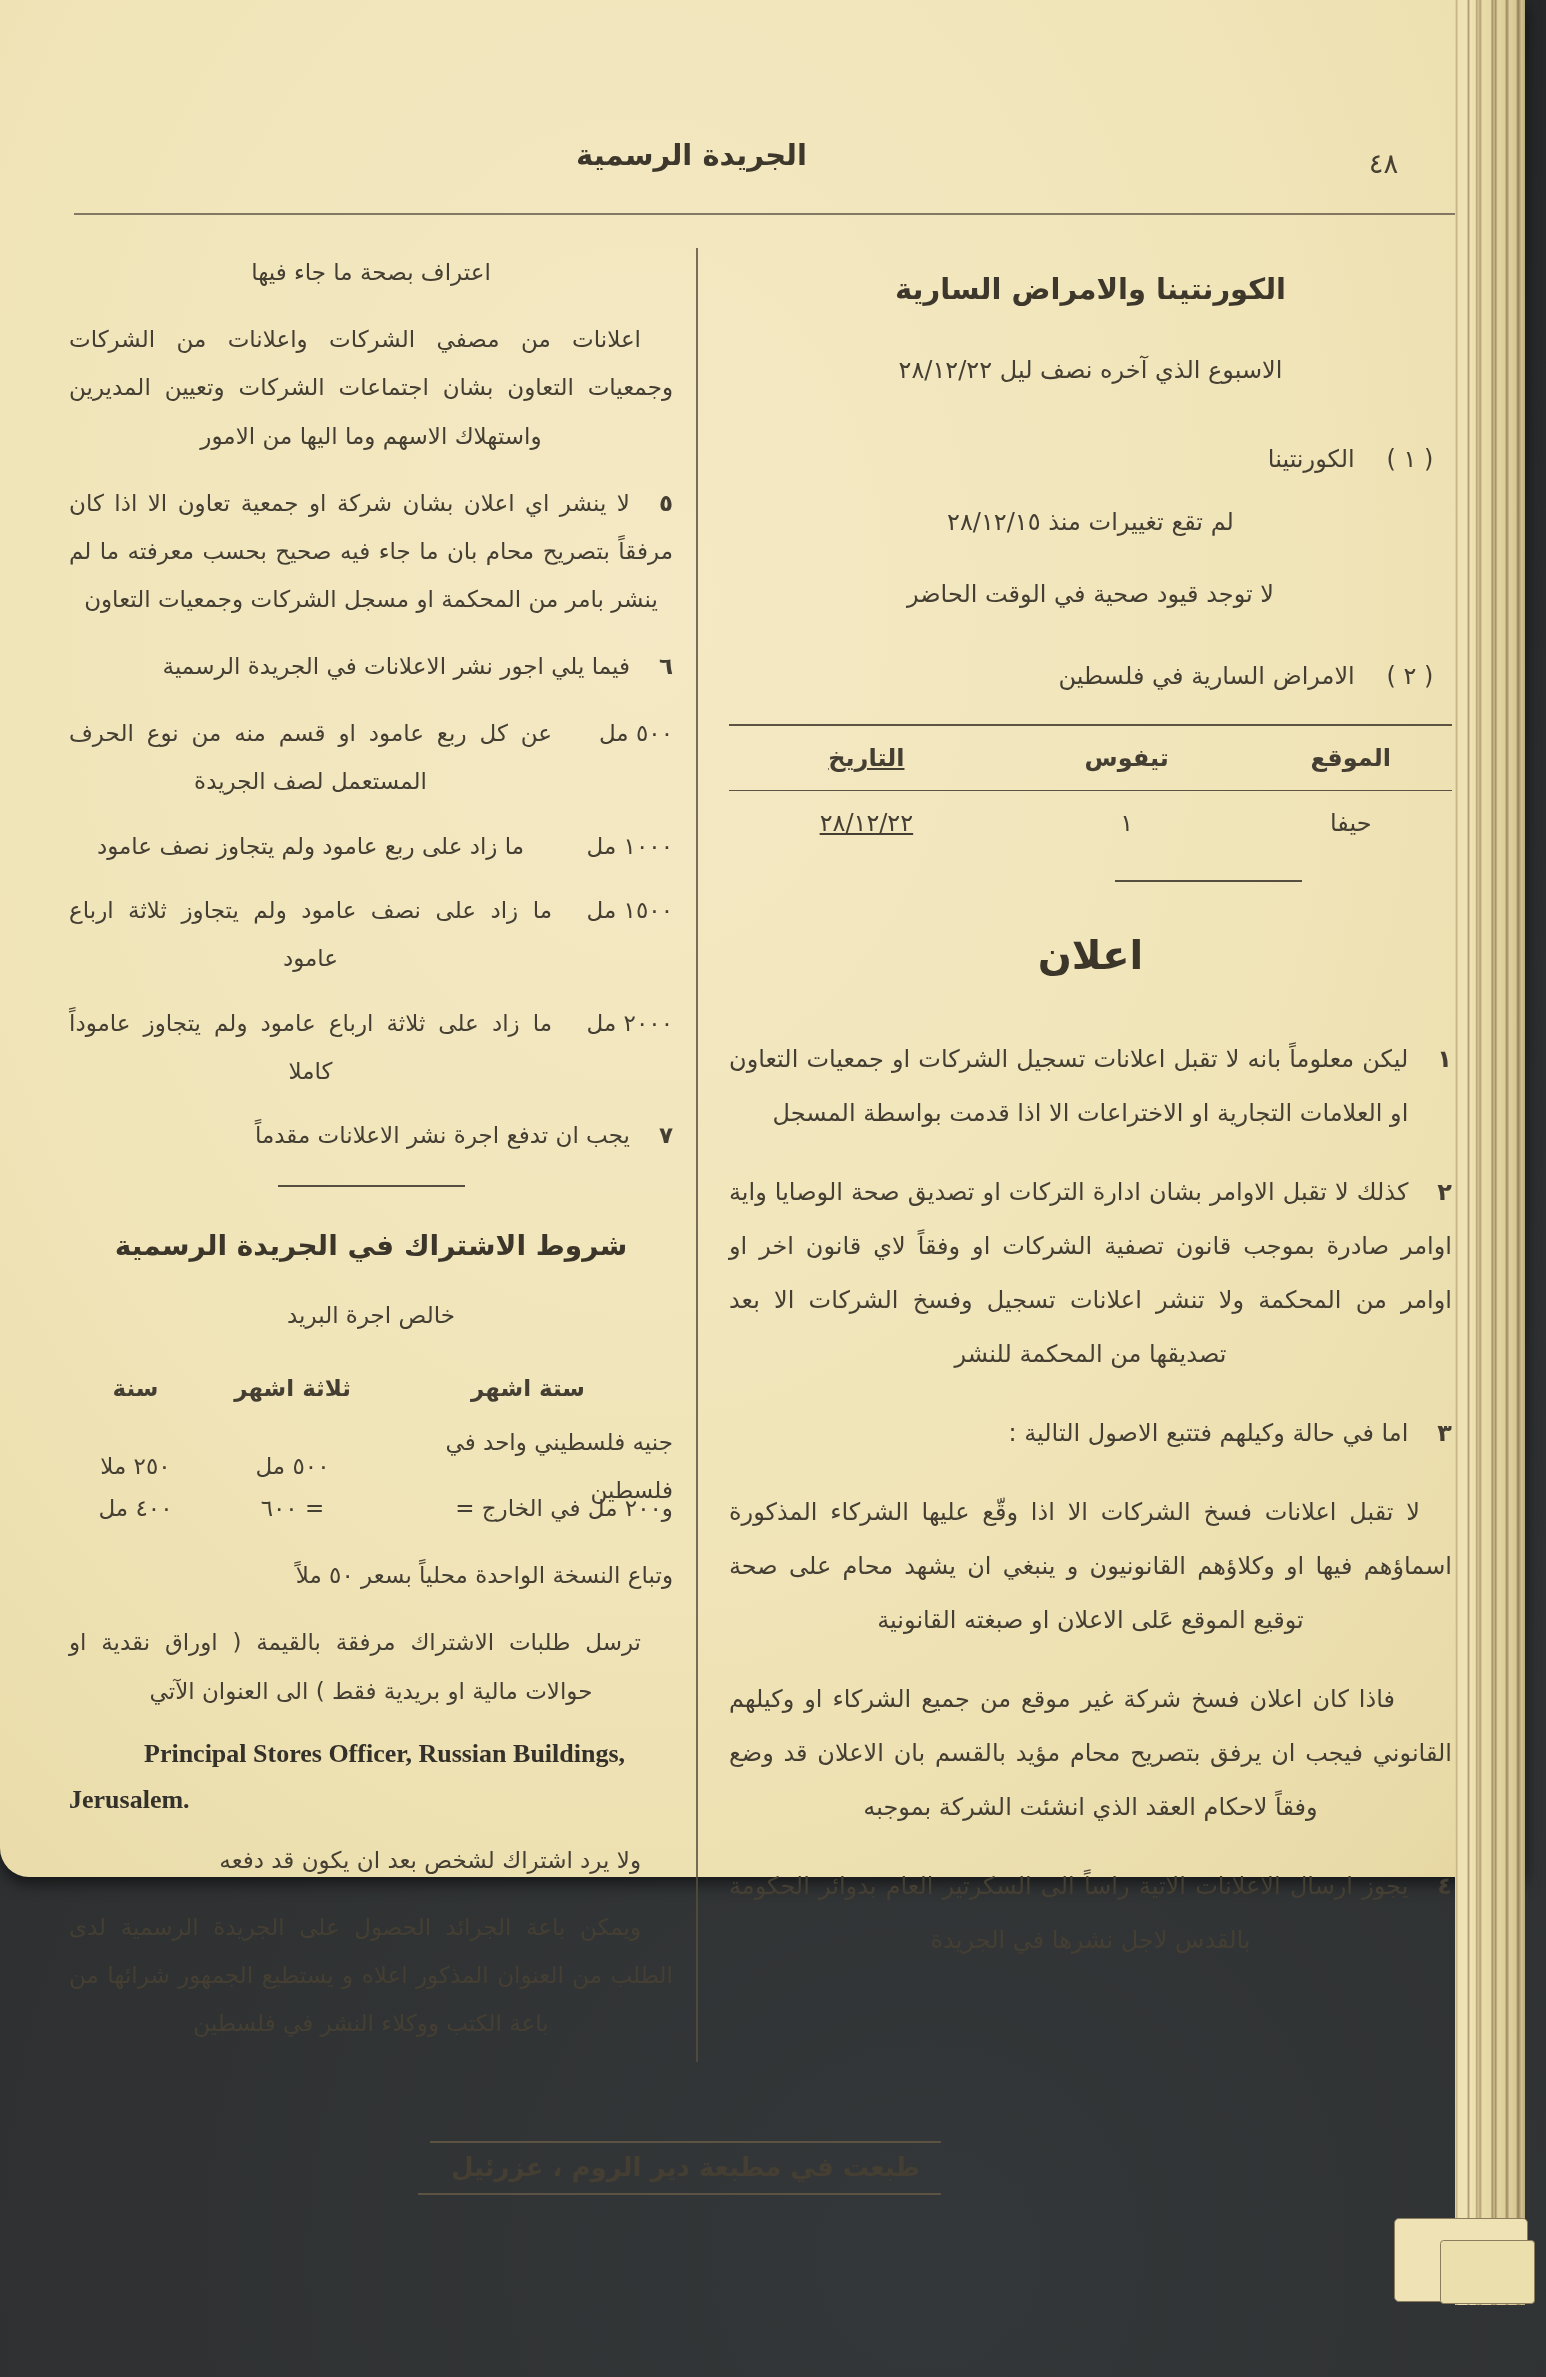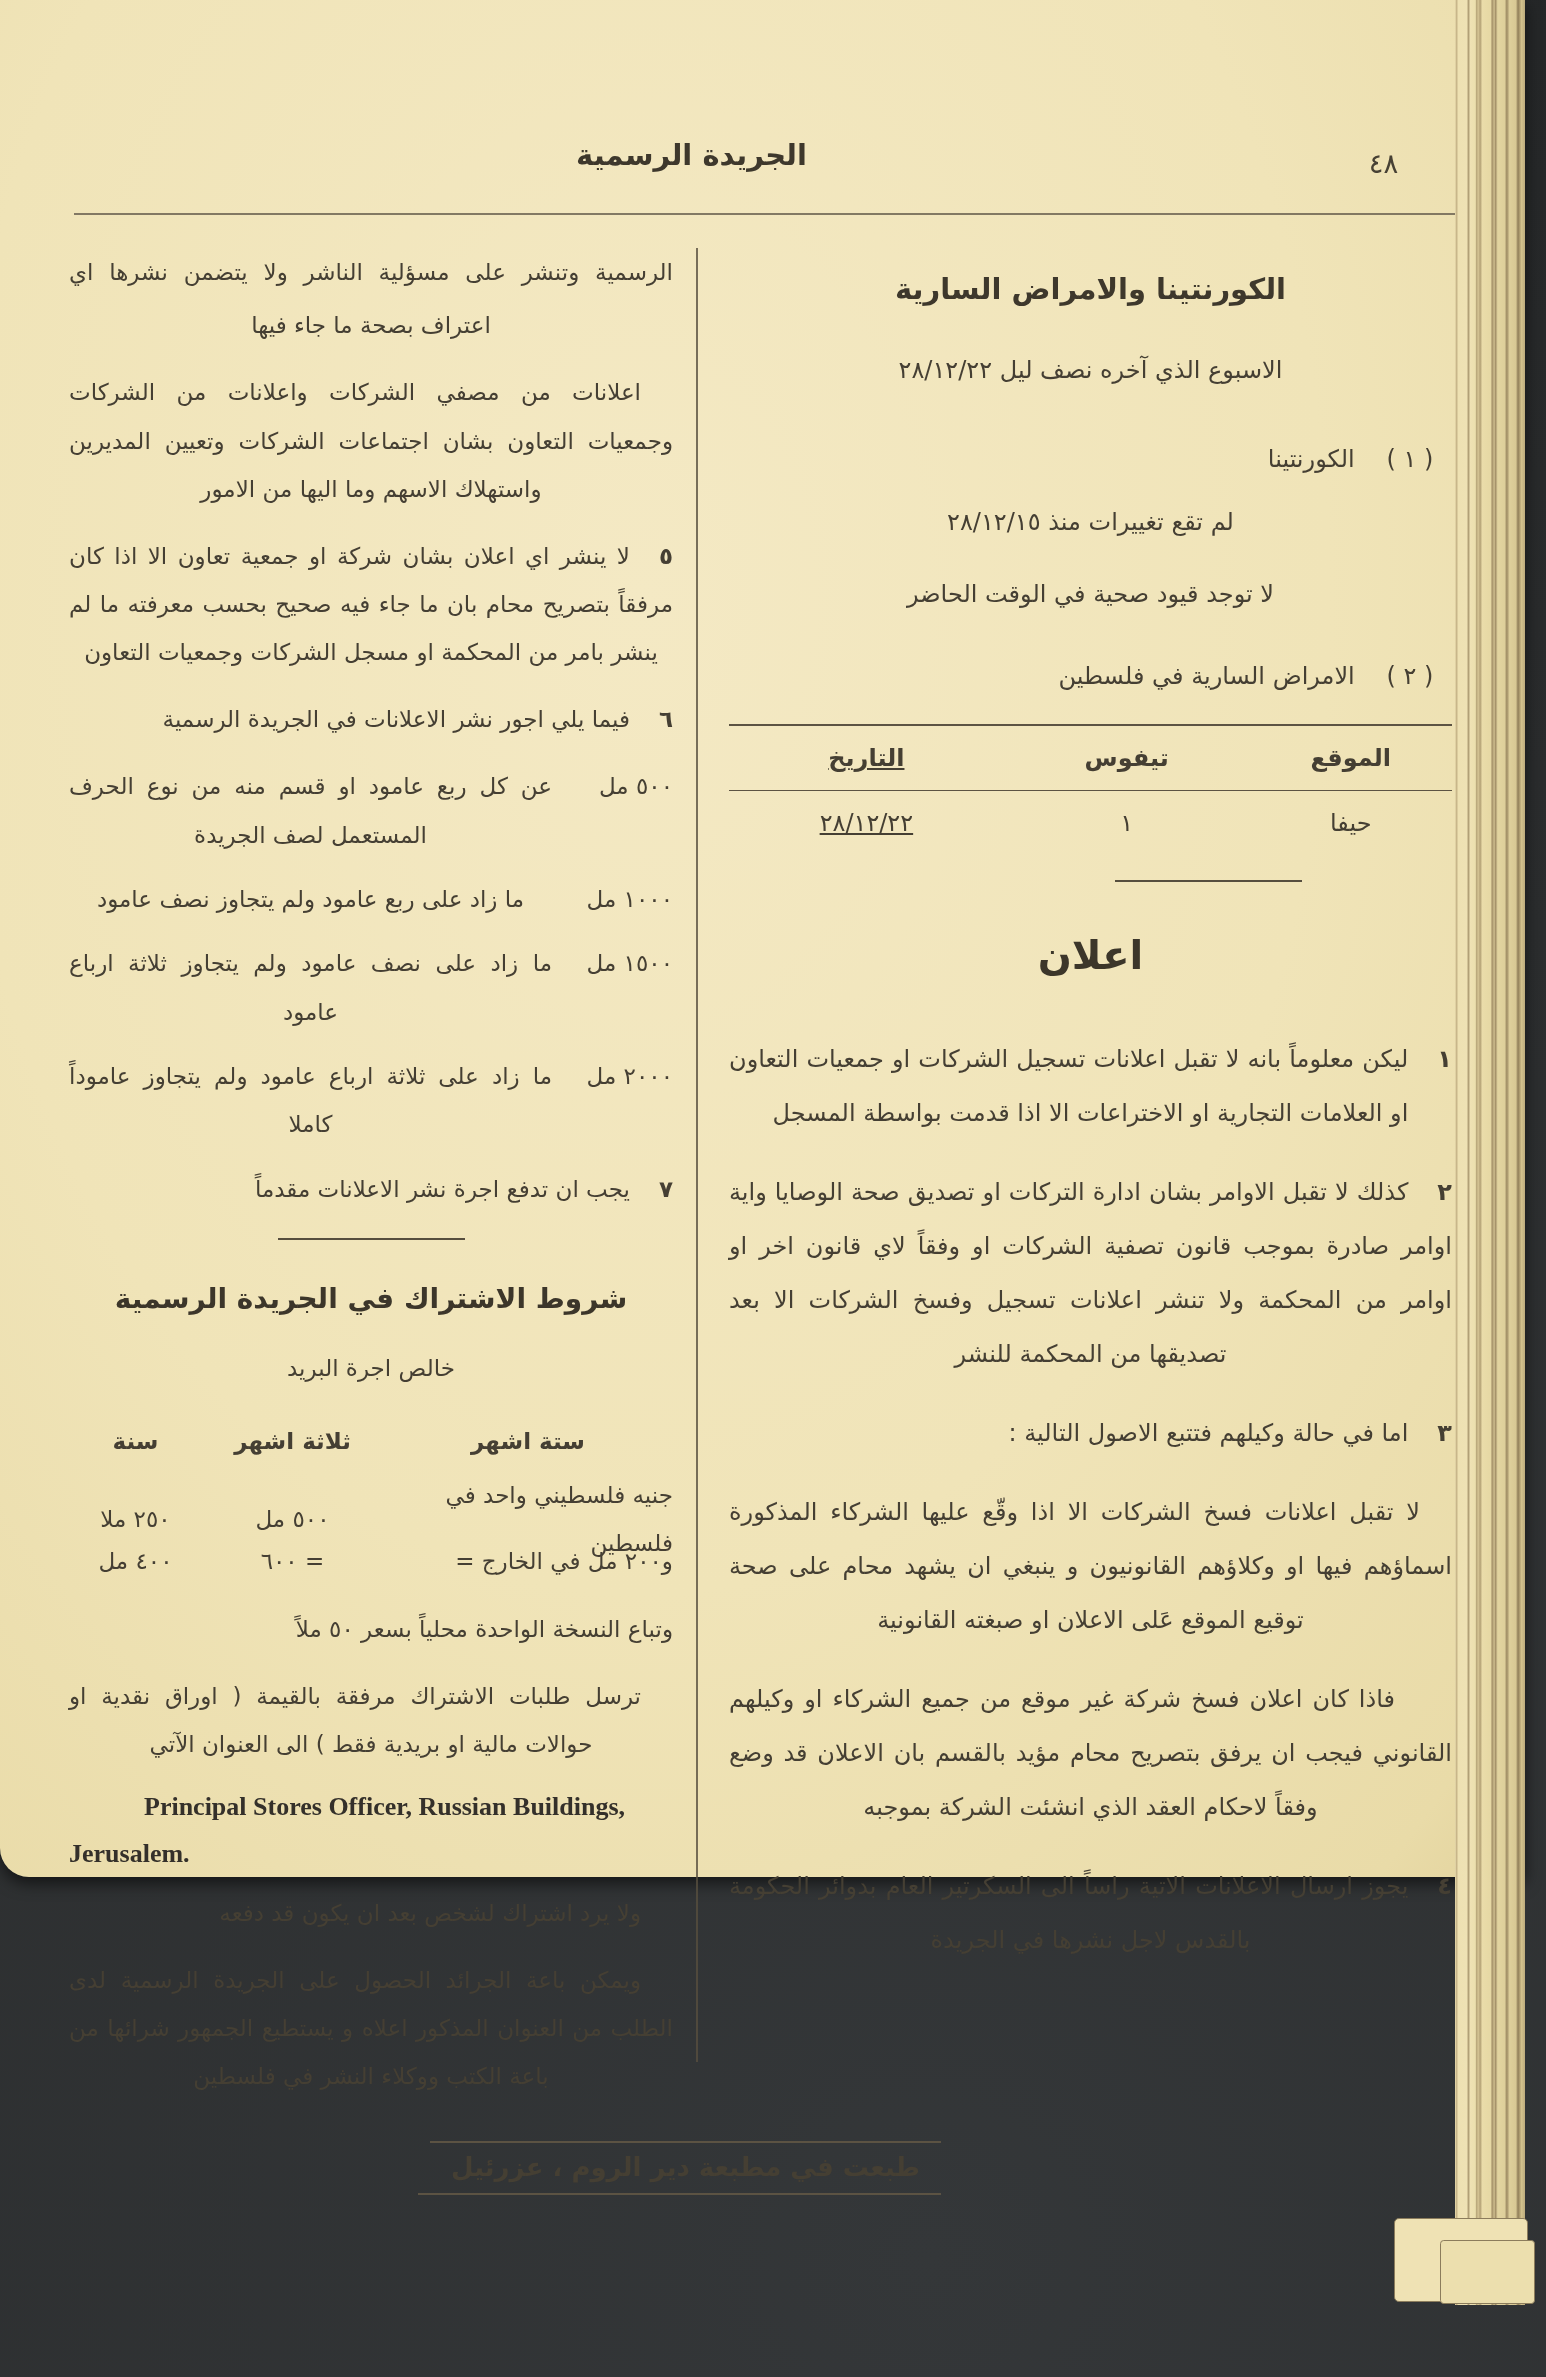--- a/index.html
+++ b/index.html
@@ -151,21 +151,20 @@
     <p class="para p-j indent2">
       <span>فاذا كان اعلان فسخ شركة غير موقع من جميع الشركاء او وكيلهم القانوني فيجب ان يرفق بتصريح محام مؤيد بالقسم بان الاعلان قد وضع وفقاً لاحكام العقد الذي انشئت الشركة بموجبه</span>
     </p>
     <p class="para p-j">
       <span class="pnum">٤</span><span>يجوز ارسال الاعلانات الاتية راساً الى السكرتير العام بدوائر الحكومة بالقدس لاجل نشرها في الجريدة</span>
     </p>
   </section>
 
   <section class="col col-left">
 
-    <p class="para p-f" style="margin-bottom:5px;">الرسمية وتنشر على مسؤلية الناشر ولا يتضمن نشرها اي</p>
     <p class="para p-c">اعتراف بصحة ما جاء فيها</p>
 
     <p class="para p-j indent">اعلانات من مصفي الشركات واعلانات من الشركات وجمعيات التعاون بشان اجتماعات الشركات وتعيين المديرين واستهلاك الاسهم وما اليها من الامور</p>
 
     <p class="para p-j">
       <span class="pnum">٥</span><span>لا ينشر اي اعلان بشان شركة او جمعية تعاون الا اذا كان مرفقاً بتصريح محام بان ما جاء فيه صحيح بحسب معرفته ما لم ينشر بامر من المحكمة او مسجل الشركات وجمعيات التعاون</span>
     </p>
 
     <p class="para p-r">
       <span class="pnum">٦</span><span>فيما يلي اجور نشر الاعلانات في الجريدة الرسمية</span>

